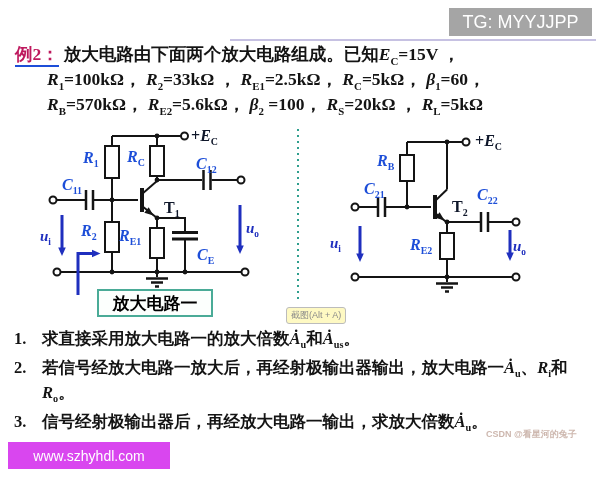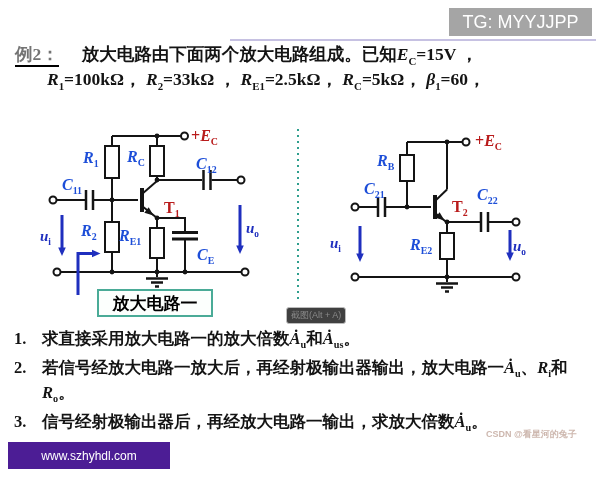--- a/index.html
+++ b/index.html
@@ -2,42 +2,42 @@
 <html><head>
 <meta charset="utf-8">
 <style>
   html,body{margin:0;padding:0;background:#fff;}
   .stage{position:relative;width:600px;height:480px;background:#ffffff;overflow:hidden;
          font-family:"Liberation Serif","DejaVu Serif",serif;}
   
   .badge{position:absolute;color:#fff;font-family:"Liberation Sans","DejaVu Sans",sans-serif;
          display:flex;align-items:center;justify-content:center;}
   .badge-tg{right:8px;top:8px;width:143px;height:28px;background:#a5a5a5;font-size:18px;}
-  .badge-site{left:8px;top:442px;width:162px;height:27px;background:#4c1d95;font-size:12px;}
+  .badge-site{left:8px;top:442px;width:162px;height:27px;background:#d946ef;font-size:14px;}
   .csdn{position:absolute;left:486px;top:428px;font-size:9px;color:#cdb7ae;
         font-family:"Liberation Sans","DejaVu Sans",sans-serif;font-weight:bold;}
   .top-line{position:absolute;left:230px;top:39px;width:366px;height:2px;background:#c6c1e2;}
   
   .title{position:absolute;left:15px;top:42px;width:578px;font-weight:bold;font-size:17.5px;
          line-height:25px;color:#141414;}
-  .title .tag{color:#737373;border-bottom:2px solid #000000;padding-bottom:1px;margin-right:23px;}
+  .title .tag{color:#be185d;border-bottom:2px solid #1d4ed8;padding-bottom:1px;margin-right:5px;}
   .title .indent{margin-left:32px;}
   sub{font-size:0.62em;line-height:0;}
   i{font-style:italic;}
   
   .circuit-area{position:absolute;left:0;top:125px;width:600px;height:205px;}
   .circuit-svg{position:absolute;left:0;top:0;}
   .clabel{position:absolute;font-weight:bold;font-size:16px;white-space:nowrap;line-height:1;}
   .lab-nav{color:#1d4ed8;}
-  .lab-blk{color:#b91c1c;}
+  .lab-blk{color:#0f172a;}
   .lab-blue{color:#1f2fbe;font-size:15px;}
   .cirbox{position:absolute;border:2px solid #4aab97;background:#fcfffd;color:#000000;
           font-weight:bold;font-size:17px;display:flex;align-items:center;justify-content:center;}
   .tooltip{position:absolute;left:286px;top:182px;font-family:"Liberation Sans","DejaVu Sans",sans-serif;
-           font-size:9px;color:#8a8a8a;background:#404040;border:1px solid #bcbcbc;border-radius:3px;
+           font-size:9px;color:#8a8a8a;background:#fef9c3;border:1px solid #bcbcbc;border-radius:3px;
            padding:1px 4px;white-space:nowrap;}
   
   .q-list{position:absolute;left:14px;top:326px;width:580px;font-weight:bold;font-size:16.5px;
           line-height:25px;color:#141414;}
   .q-item{display:flex;margin-bottom:4px;}
   .q-num{width:28px;flex:0 0 28px;}
   .q-text{flex:1;}
 </style>
 </head>
 <body>
@@ -45,20 +45,21 @@
 <div class="stage">
 
   <div class="badge badge-tg">TG: MYYJJPP</div>
   <div class="top-line"></div>
   <div class="badge badge-site">www.szhyhdl.com</div>
   <div class="csdn">CSDN @看星河的兔子</div>
 
   <div class="title">
     <div><span class="tag">例2：</span><span><span>放大电路由下面两个放大电路组成。已知</span><i>E</i><sub>C</sub><span>=15V ，</span></span></div>
     <div class="indent"><i>R</i><sub>1</sub><span>=100kΩ，  </span><i>R</i><sub>2</sub><span>=33kΩ ， </span><i>R</i><sub>E1</sub><span>=2.5kΩ， </span><i>R</i><sub>C</sub><span>=5kΩ， </span><i>β</i><sub>1</sub><span>=60，</span></div>
+    <div class="indent"><i>R</i><sub>B</sub><span>=570kΩ， </span><i>R</i><sub>E2</sub><span>=5.6kΩ， </span><i>β</i><sub>2</sub><span> =100， </span><i>R</i><sub>S</sub><span>=20kΩ ， </span><i>R</i><sub>L</sub><span>=5kΩ</span></div>
   </div>
 
   <div class="circuit-area">
     <svg class="circuit-svg" width="600" height="205" viewBox="0 0 600 205">
       <g stroke="#141414" stroke-width="2" fill="none">
 
         <g>
           <path d="M112,11 H181"></path>
           <circle cx="184.5" cy="11" r="3.5" fill="#fff"></circle>
           <circle cx="157" cy="11" r="2.4" fill="#141414" stroke="none"></circle>

